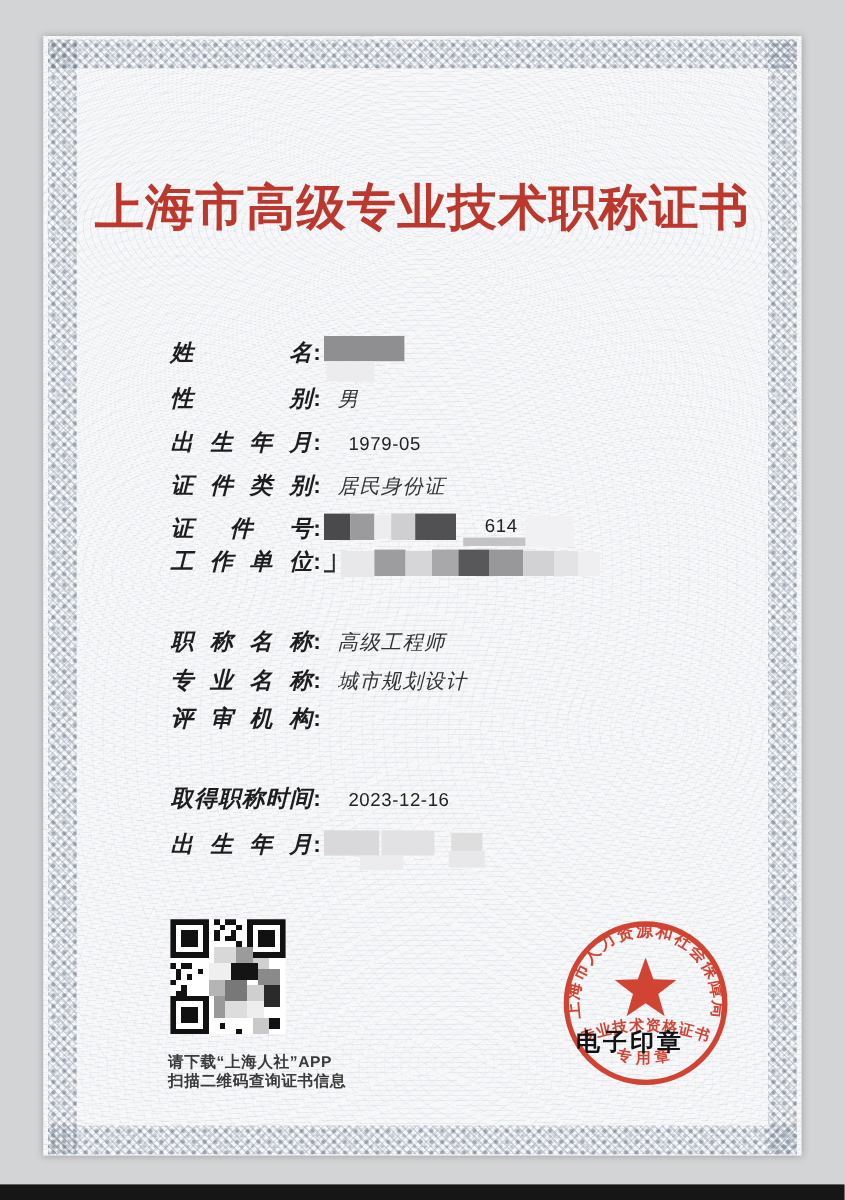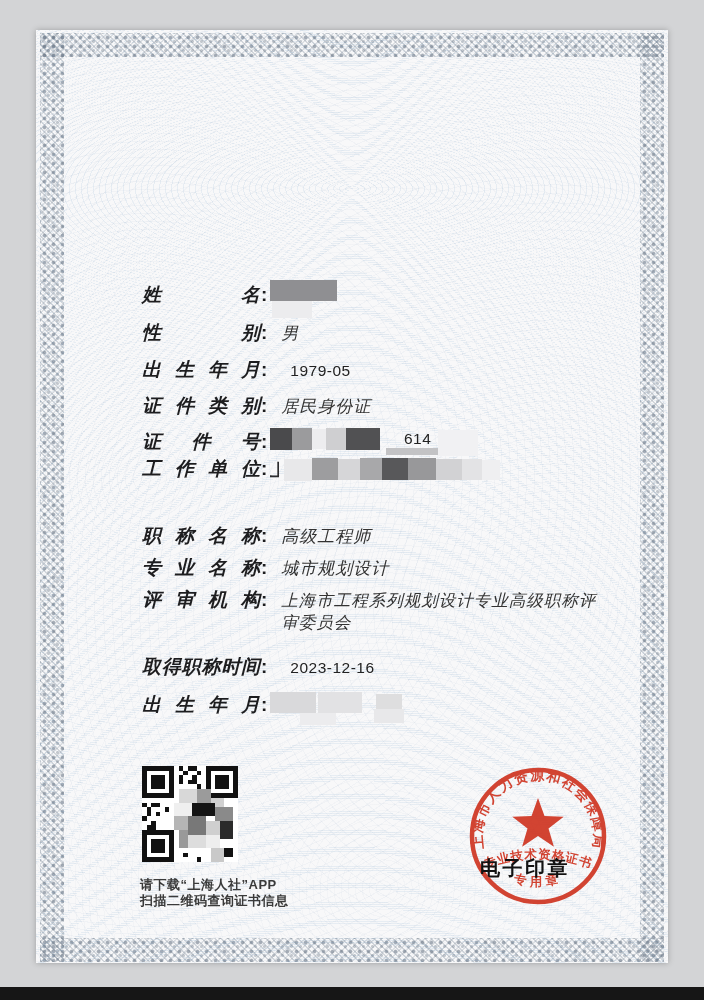--- a/index.html
+++ b/index.html
@@ -55,20 +55,21 @@
 
 <div class="stage">
   <div class="paper"></div>
   <div class="lace top"></div>
   <div class="lace bottom"></div>
   <div class="lace left"></div>
   <div class="lace right"></div>
   <div class="guilloche"></div>
   <div class="dark-strip"></div>
 
+  <div class="cert-title">上海市高级专业技术职称证书</div>
 
   <div class="row" style="top:283px">
     <span class="flabel">姓名</span>
       <span class="colon">:</span>
   </div>
   <div class="row" style="top:321px">
     <span class="flabel">性别</span>
       <span class="colon">:</span>
     <span class="fvalue v-kai">男</span>
   </div>
@@ -96,21 +97,20 @@
     <span class="fvalue v-kai">高级工程师</span>
   </div>
   <div class="row" style="top:556px">
     <span class="flabel">专业名称</span>
       <span class="colon">:</span>
     <span class="fvalue v-kai">城市规划设计</span>
   </div>
   <div class="row" style="top:588px">
     <span class="flabel">评审机构</span>
       <span class="colon">:</span>
-    <span class="fvalue v-kai v-wrap">上海市工程系列规划设计专业高级职称评审委员会</span>
   </div>
   <div class="row" style="top:655px">
     <span class="flabel">取得职称时间</span>
       <span class="colon">:</span>
     <span class="fvalue v-num">2023-12-16</span>
   </div>
   <div class="row" style="top:693px">
     <span class="flabel">出生年月</span>
       <span class="colon">:</span>
   </div>

